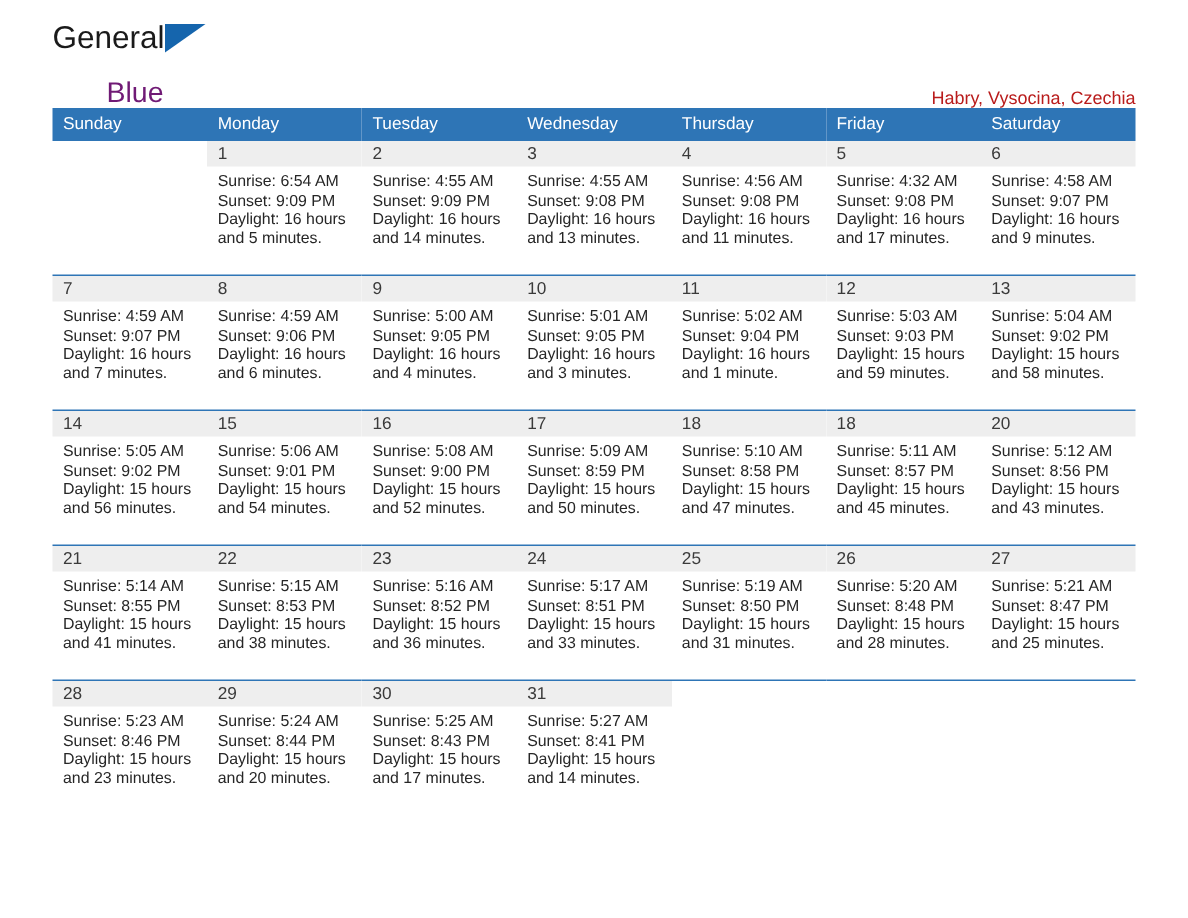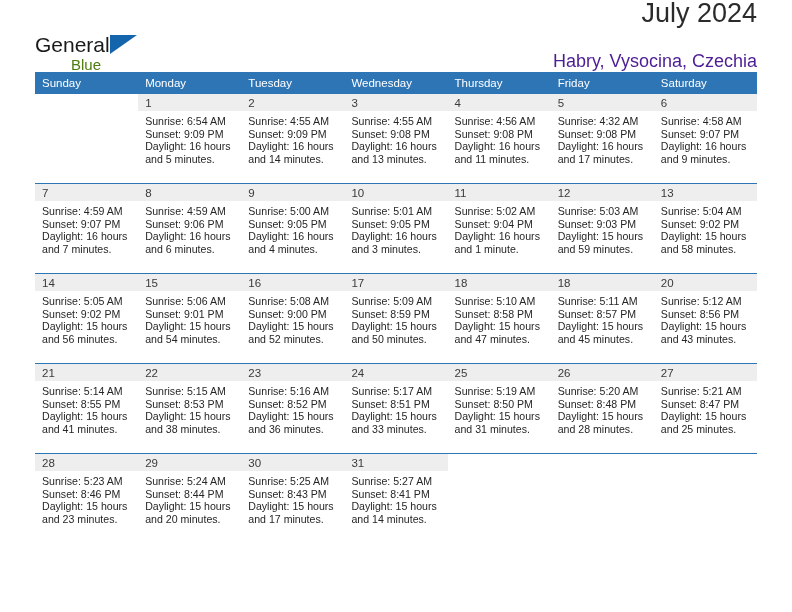--- a/index.html
+++ b/index.html
@@ -51,40 +51,40 @@
   }
   .logo-triangle {
     width: 0;
     height: 0;
     border-left: 27px solid #1565ad;
     border-bottom: 19px solid transparent;
     margin-left: 0px;
     margin-bottom: 1px;
   }
   .logo-row2 {
-    font-size: 15px;
-    color: #4d7c0f;
+    font-size: 19px;
+    color: #701a75;
     line-height: 1;
-    margin-top: 2px;
+    margin-top: 17px;
     margin-left: 36px;
   }
 
   .title-block {
     text-align: right;
     padding-top: 0px;
   }
   .cal-title {
     font-size: 27px;
     color: #2b2b2b;
     line-height: 1.1;
     font-weight: normal;
   }
   .cal-subtitle {
-    font-size: 18px;
-    color: #4c1d95;
+    font-size: 12px;
+    color: #b91c1c;
     margin-top: 22px;
   }
 
   
   table.calendar {
     width: 722px;
     border-collapse: collapse;
     table-layout: fixed;
     margin-top: 0;
   }
@@ -142,21 +142,20 @@
 
     <div class="logo-block">
       <div class="logo-row1">
         <span class="logo-general">General</span>
         <span class="logo-triangle"></span>
       </div>
       <div class="logo-row2">Blue</div>
     </div>
 
     <div class="title-block">
-      <div class="cal-title">July 2024</div>
       <div class="cal-subtitle">Habry, Vysocina, Czechia</div>
     </div>
 
   </div>
 
   <table class="calendar">
     <thead>
       <tr id="head-row">
           <th>Sunday</th>
           <th>Monday</th>

